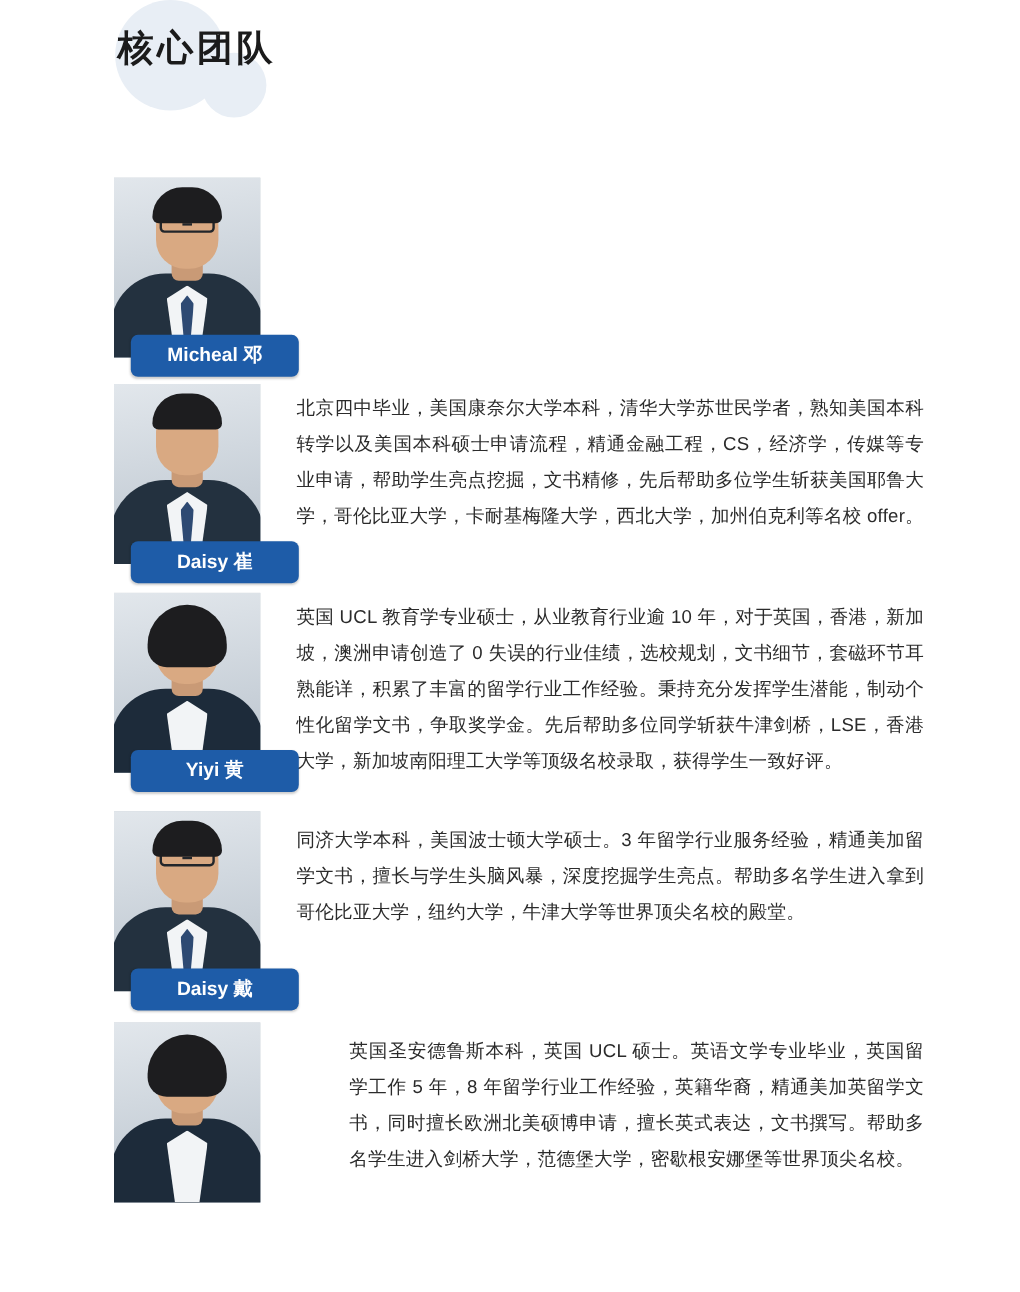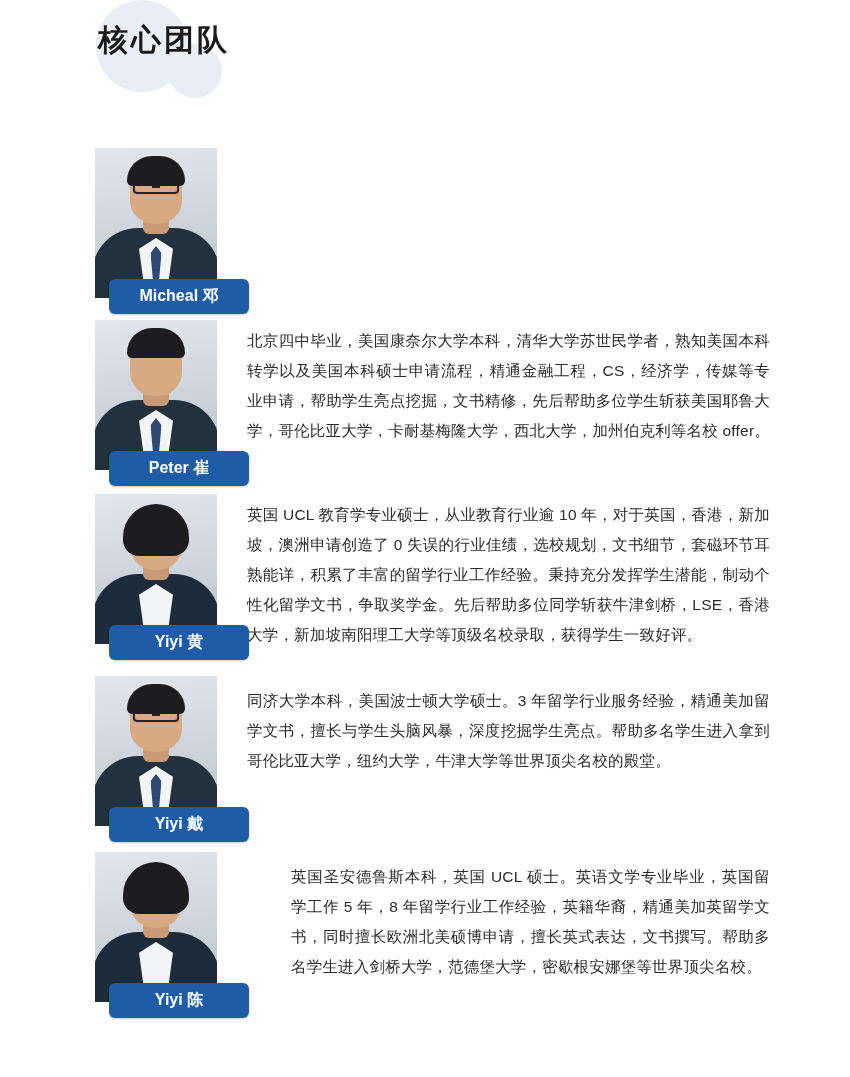--- a/index.html
+++ b/index.html
@@ -248,21 +248,21 @@
     <div class="photo-wrap">
       <div class="photo">
         <div class="bg"></div>
         <div class="body"></div>
         <div class="shirt"></div>
         <div class="tie"></div>
         <div class="neck"></div>
         <div class="head"></div>
         <div class="hair"></div>
       </div>
-      <div class="name-badge">Peter 崔</div>
+      <div class="name-badge">Daisy 崔</div>
     </div>
     <div class="bio">
       <p class="bio-text">北京四中毕业，美国康奈尔大学本科，清华大学苏世民学者，熟知美国本科转学以及美国本科硕士申请流程，精通金融工程，CS，经济学，传媒等专业申请，帮助学生亮点挖掘，文书精修，先后帮助多位学生斩获美国耶鲁大学，哥伦比亚大学，卡耐基梅隆大学，西北大学，加州伯克利等名校 offer。</p>
     </div>
   </div>
 
   <div class="member m2">
     <div class="photo-wrap">
       <div class="photo female">
         <div class="bg"></div>
@@ -284,37 +284,36 @@
       <div class="photo glasses">
         <div class="bg"></div>
         <div class="body"></div>
         <div class="shirt"></div>
         <div class="tie"></div>
         <div class="neck"></div>
         <div class="head"></div>
         <div class="specs"></div>
         <div class="hair"></div>
       </div>
-      <div class="name-badge">Yiyi 戴</div>
+      <div class="name-badge">Daisy 戴</div>
     </div>
     <div class="bio">
       <p class="bio-text">同济大学本科，美国波士顿大学硕士。3 年留学行业服务经验，精通美加留学文书，擅长与学生头脑风暴，深度挖掘学生亮点。帮助多名学生进入拿到哥伦比亚大学，纽约大学，牛津大学等世界顶尖名校的殿堂。</p>
     </div>
   </div>
 
   <div class="member m4">
     <div class="photo-wrap">
       <div class="photo female">
         <div class="bg"></div>
         <div class="body"></div>
         <div class="shirt"></div>
         <div class="neck"></div>
         <div class="head"></div>
         <div class="hair"></div>
       </div>
-      <div class="name-badge">Yiyi 陈</div>
     </div>
     <div class="bio">
       <p class="bio-text">英国圣安德鲁斯本科，英国 UCL 硕士。英语文学专业毕业，英国留学工作 5 年，8 年留学行业工作经验，英籍华裔，精通美加英留学文书，同时擅长欧洲北美硕博申请，擅长英式表达，文书撰写。帮助多名学生进入剑桥大学，范德堡大学，密歇根安娜堡等世界顶尖名校。</p>
     </div>
   </div>
 
 </div>
 
 </body></html>

